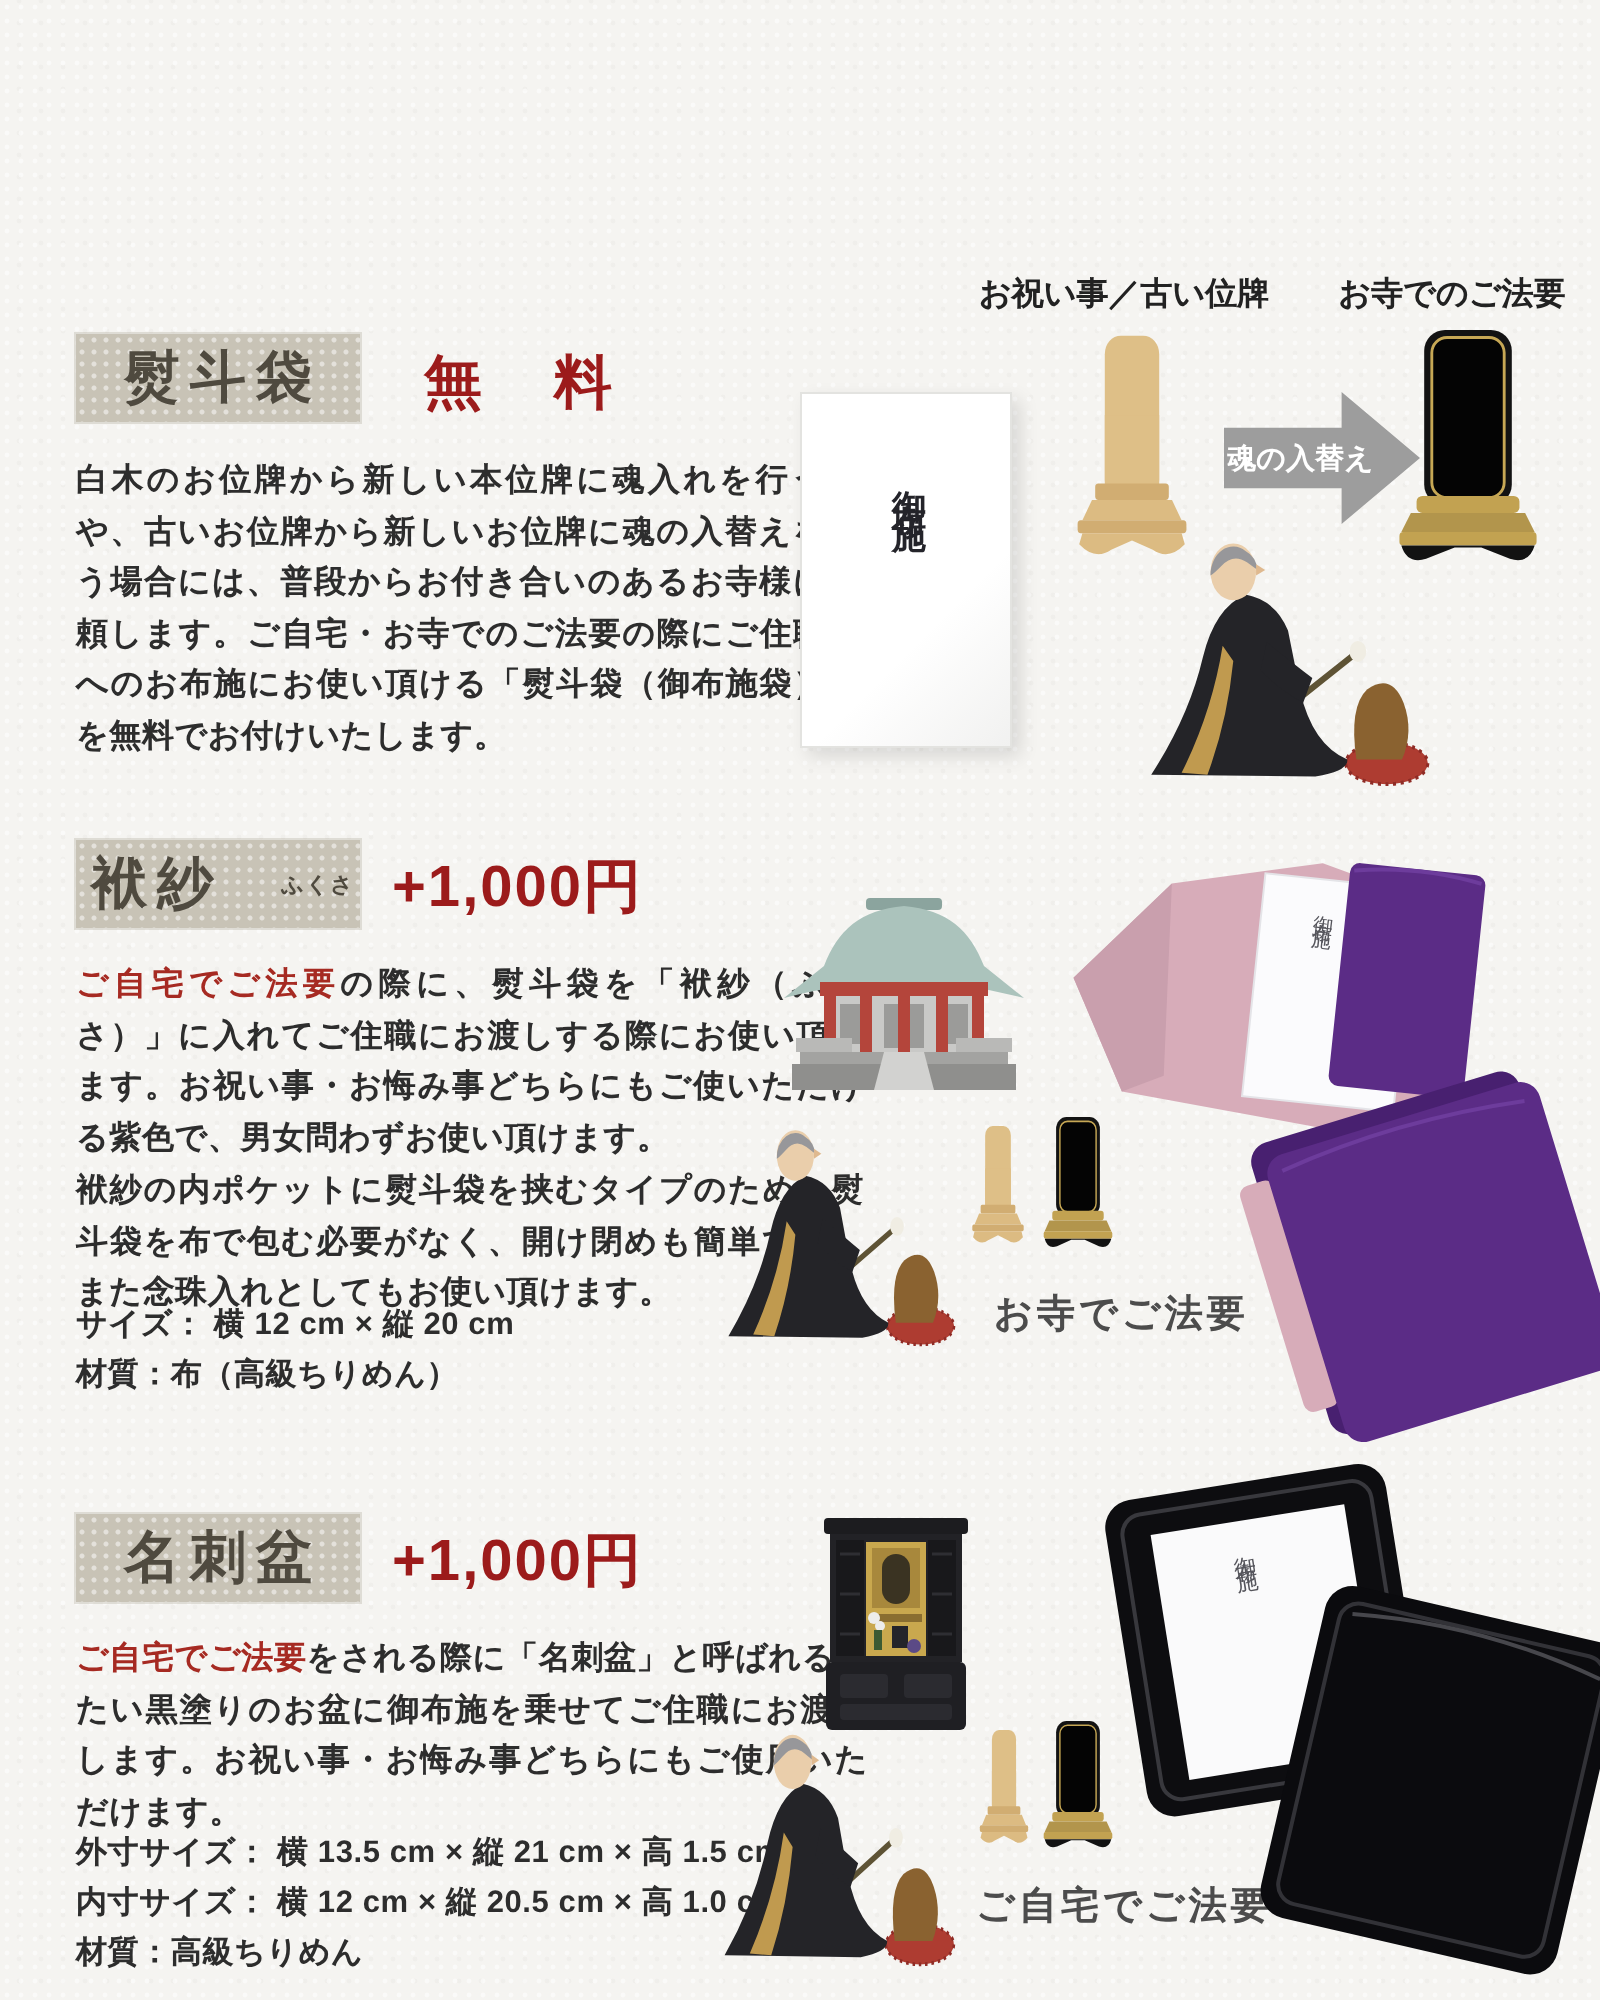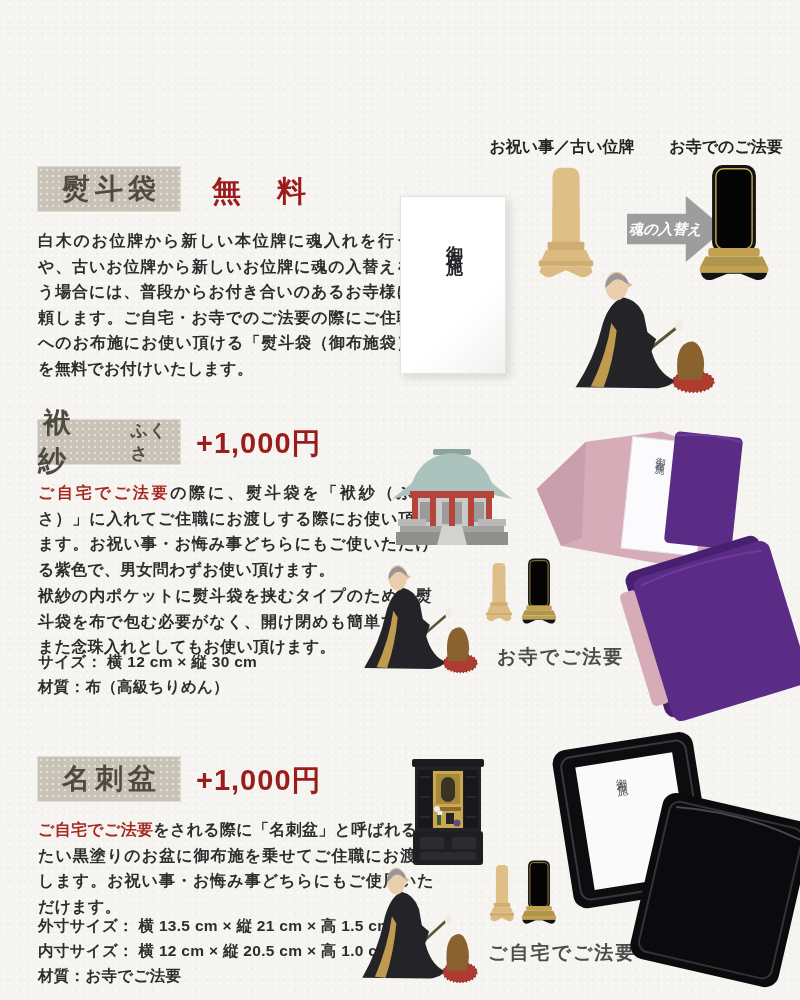--- a/index.html
+++ b/index.html
@@ -30,21 +30,21 @@
     width:142px;height:44px;display:flex;align-items:center;justify-content:center;gap:7px;
     background-color:#c8c3b6;
     background-image:radial-gradient(rgba(255,255,255,.5) 1px, transparent 1.5px);
     background-size:6px 6px;
     box-shadow:0 0 0 1px rgba(180,174,160,.35);
   }
   .badge .main{
     font-family:"Liberation Serif","DejaVu Serif",serif;
     font-size:28px;font-weight:700;letter-spacing:5px;color:#4f4a3f;text-indent:5px;
   }
-  .badge .kana{font-size:17px;font-weight:700;color:#4f4a3f;letter-spacing:1px;}
+  .badge .kana{font-size:11px;font-weight:700;color:#4f4a3f;letter-spacing:1px;}
   .price{
     font-size:29px;font-weight:700;color:#9c1b1b;letter-spacing:1px;white-space:nowrap;
   }
   .price.spaced{letter-spacing:14px;}
   .body{
     margin:0;font-size:16px;line-height:1.6;font-weight:700;color:#2d2d2d;
     text-align:justify;letter-spacing:.3px;
   }
   .red{color:#a62a22;}
   .sizeline{margin:0;font-size:15.5px;font-weight:700;color:#2d2d2d;white-space:nowrap;letter-spacing:.3px;}
@@ -130,21 +130,21 @@
     <div class="abs imglabel" style="left:660px;top:137px;width:132px;">お寺でのご法要</div>
 
     <div class="abs envelope" style="left:400px;top:196px;">
       <div class="abs vert env-script">御布施</div>
     </div>
 
     <svg class="abs illo" style="left:530px;top:166px;" width="72" height="120" viewBox="0 0 90 130" preserveAspectRatio="none">
         <use href="#sym-wood"></use>
       </svg>
 
-    <div class="abs arrow" style="left:627px;top:196px;font-style:italic;">
+    <div class="abs arrow" style="left:612px;top:196px;">
       <span>魂の入替え</span>
     </div>
 
     <svg class="abs illo" style="left:694px;top:164px;" width="80" height="124" viewBox="0 0 84 130" preserveAspectRatio="none">
         <use href="#sym-blacktab"></use>
       </svg>
 
     <svg class="abs illo" style="left:568px;top:266px;" width="152" height="128" viewBox="0 0 200 135" preserveAspectRatio="none">
         <use href="#sym-monk"></use>
       </svg>
@@ -153,21 +153,21 @@
   <section>
     <div class="abs badge" style="left:38px;top:420px;gap:29px;">
       <span class="main">袱紗</span>
       <span class="kana">ふくさ</span>
     </div>
     <div class="abs price" style="left:196px;top:424px;">+1,000円</div>
 
     <p class="abs body" style="left:38px;top:480px;width:394px;"><span class="red">ご自宅でご法要</span><span>の際に、熨斗袋を「袱紗（ふくさ）」に入れてご住職にお渡しする際にお使い頂けます。お祝い事・お悔み事どちらにもご使いただける紫色で、男女問わずお使い頂けます。</span></p>
     <p class="abs body" style="left:38px;top:583px;width:394px;">袱紗の内ポケットに熨斗袋を挟むタイプのため、熨斗袋を布で包む必要がなく、開け閉めも簡単です。また念珠入れとしてもお使い頂けます。</p>
 
-    <p class="abs sizeline" style="left:38px;top:652px;">サイズ： 横 12 cm × 縦 30 cm</p>
+    <p class="abs sizeline" style="left:38px;top:652px;">サイズ： 横 12 cm × 縦 20 cm</p>
     <p class="abs sizeline" style="left:38px;top:677px;">材質：布（高級ちりめん）</p>
 
     <svg class="abs illo" style="left:386px;top:449px;" width="132" height="102" viewBox="0 0 132 102">
       <rect x="47" y="0" width="38" height="6" rx="2" fill="#8ba49e"></rect>
       <path d="M66 4 C 44 6 33 16 26 34 Q16 42 6 50 Q36 42 66 42 Q96 42 126 50 Q116 42 106 34 C 99 16 88 6 66 4 Z" fill="#abc3bc"></path>
       <rect x="24" y="42" width="84" height="7" fill="#b4453b"></rect>
       <rect x="26" y="49" width="80" height="28" fill="#c9c9c7"></rect>
       <rect x="34" y="53" width="14" height="20" fill="#9b9b99"></rect>
       <rect x="56" y="53" width="20" height="22" fill="#9b9b99"></rect>
       <rect x="84" y="53" width="14" height="20" fill="#9b9b99"></rect>
@@ -218,21 +218,21 @@
   <section>
     <div class="abs badge" style="left:38px;top:757px;">
       <span class="main">名刺盆</span>
     </div>
     <div class="abs price" style="left:196px;top:761px;">+1,000円</div>
 
     <p class="abs body" style="left:38px;top:817px;width:396px;"><span class="red">ご自宅でご法要</span><span>をされる際に「名刺盆」と呼ばれる平たい黒塗りのお盆に御布施を乗せてご住職にお渡しします。お祝い事・お悔み事どちらにもご使用いただけます。</span></p>
 
     <p class="abs sizeline" style="left:38px;top:916px;">外寸サイズ： 横 13.5 cm × 縦 21 cm × 高 1.5 cm</p>
     <p class="abs sizeline" style="left:38px;top:941px;">内寸サイズ： 横 12 cm × 縦 20.5 cm × 高 1.0 cm</p>
-    <p class="abs sizeline" style="left:38px;top:966px;">材質：お寺でご法要</p>
+    <p class="abs sizeline" style="left:38px;top:966px;">材質：高級ちりめん</p>
 
     <svg class="abs illo" style="left:410px;top:757px;" width="76" height="112" viewBox="0 0 76 112">
       <rect x="2" y="2" width="72" height="8" rx="2" fill="#1c1c1f"></rect>
       <rect x="5" y="10" width="66" height="64" fill="#222226"></rect>
       <rect x="8" y="13" width="14" height="58" fill="#18181b"></rect>
       <rect x="54" y="13" width="14" height="58" fill="#18181b"></rect>
       <g stroke="#2e2e33" stroke-width="1.5">
         <line x1="10" y1="20" x2="20" y2="20"></line>
           <line x1="10" y1="40" x2="20" y2="40"></line>
           <line x1="10" y1="60" x2="20" y2="60"></line>

